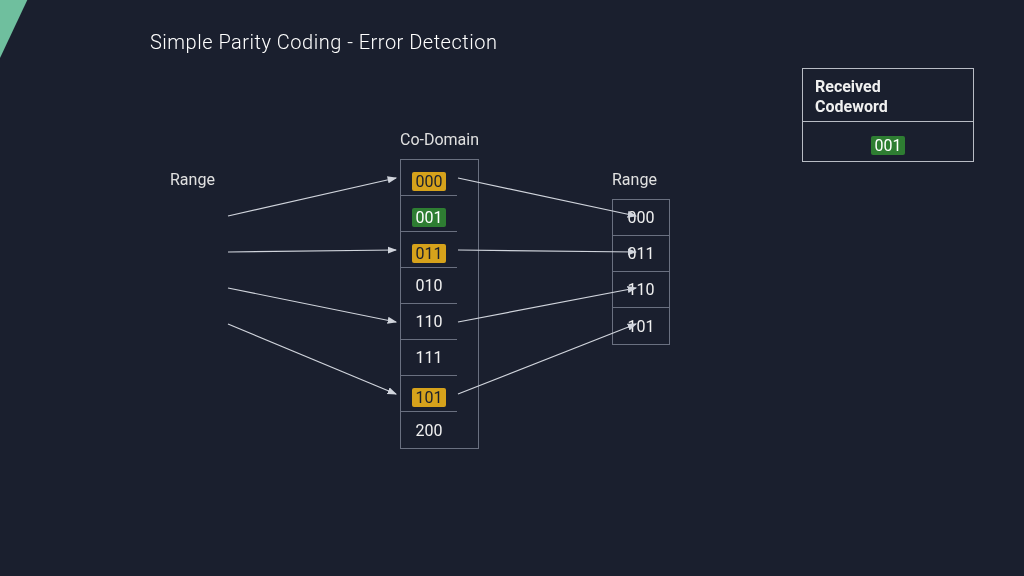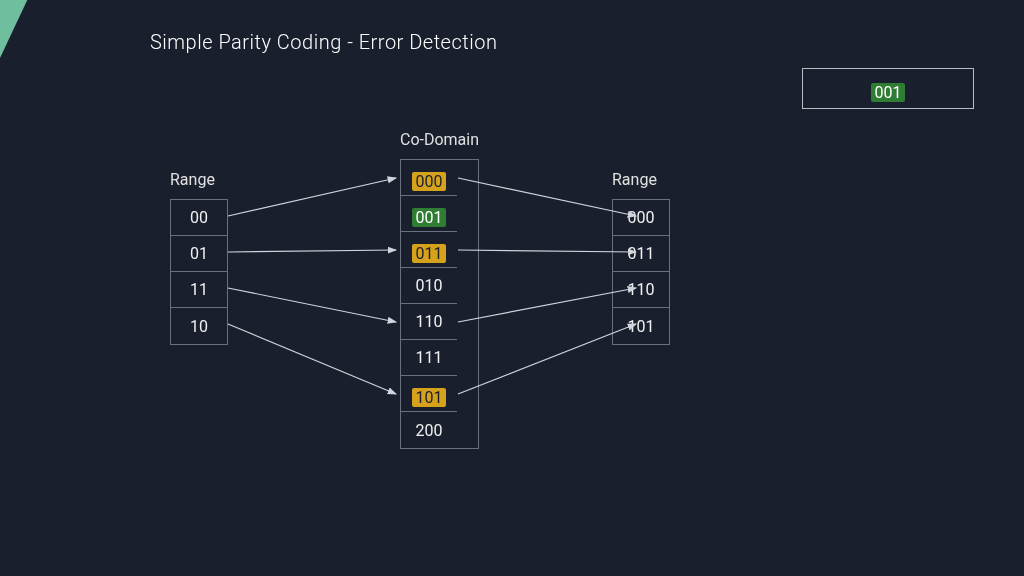--- a/index.html
+++ b/index.html
@@ -108,41 +108,31 @@
 <div class="corner-accent">
   <svg width="100" height="100" viewBox="0 0 100 100">
     <polygon points="0,0 36,0 0,60" fill="#1251a3"></polygon>
     <polygon points="12,0 52,0 20,68 0,38" fill="#6fbf9e"></polygon>
   </svg>
 </div>
 
 <div class="title">Simple Parity Coding - Error Detection</div>
 
 <div class="received-box">
+  <div class="received-header">
+    <span>Received</span><br>
+    <span>Codeword</span>
+  </div>
   <div class="received-value">
     <span class="hl hl-green">001</span>
   </div>
 </div>
 
 <div class="column" style="top:170px; left:170px;">
   <div class="col-label">Range</div>
-  <div class="cell-stack">
-    <div class="cell">
-        <span>00</span>
-      </div>
-    <div class="cell">
-        <span>01</span>
-      </div>
-    <div class="cell">
-        <span>11</span>
-      </div>
-    <div class="cell">
-        <span>10</span>
-      </div>
-  </div>
 </div>
 
 <div class="column" style="top:130px; left:400px;">
   <div class="col-label">Co-Domain</div>
   <div class="cell-stack">
     <div class="cell">
         <span class="hl hl-yellow">000</span>
       </div>
     <div class="cell">
         <span class="hl hl-green">001</span>

